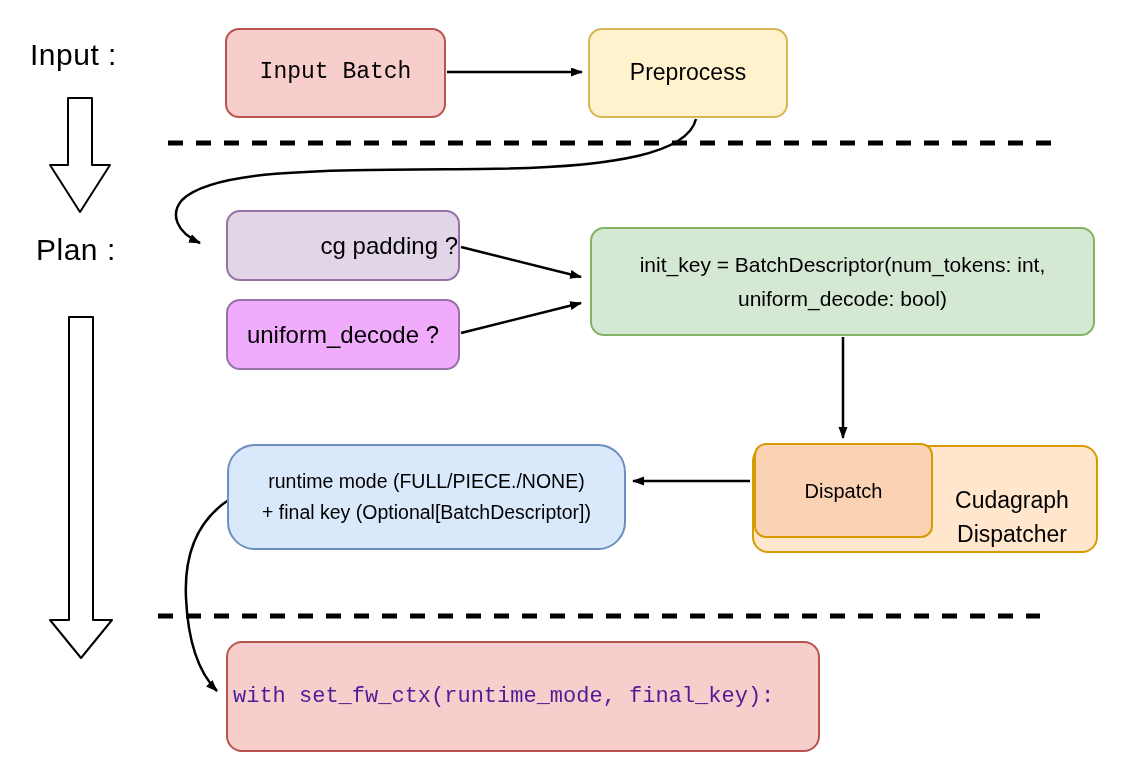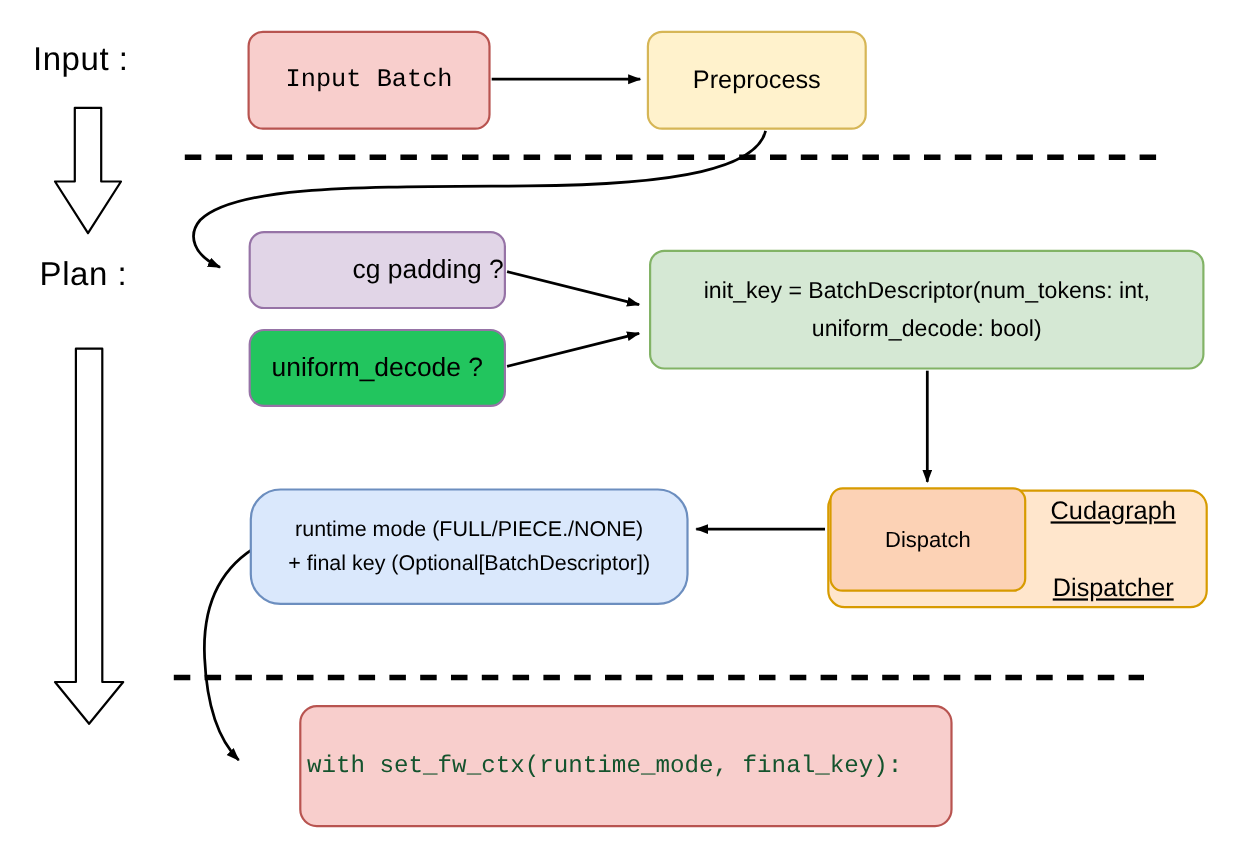--- a/index.html
+++ b/index.html
@@ -34,22 +34,22 @@
   }
   .node .ln{display:block;white-space:pre;}
   #node-input-batch{left:225px;top:28px;width:221px;height:90px;font-size:23px;}
   #node-preprocess{left:588px;top:28px;width:200px;height:90px;font-size:23px;}
   #node-cg-padding{left:226px;top:210px;width:234px;height:71px;font-size:24px;align-items:flex-end;}
   #node-uniform-decode{left:226px;top:299px;width:234px;height:71px;font-size:24px;}
   #node-init-key{left:590px;top:227px;width:505px;height:109px;font-size:21px;line-height:34px;}
   #node-cudagraph-dispatcher{left:752px;top:445px;width:346px;height:108px;border-radius:16px;}
   #cudagraph-label{
     position:absolute;right:0;top:0;width:168px;height:100%;
-    display:flex;flex-direction:column;align-items:center;justify-content:space-between;
-    font-size:23px;line-height:34px;color:#000;text-decoration:underline;
+    display:flex;flex-direction:column;align-items:center;justify-content:flex-end;
+    font-size:23px;line-height:34px;color:#000;
   }
   #node-dispatch{left:754px;top:443px;width:179px;height:95px;font-size:20px;border-radius:12px;}
   #node-runtime-mode{left:227px;top:444px;width:399px;height:106px;font-size:19.5px;line-height:31px;border-radius:28px;}
   #node-execute-code{
     left:226px;top:641px;width:594px;height:111px;
     font-family:"Liberation Mono","DejaVu Sans Mono",monospace;
     font-size:22px;line-height:30px;
     border-radius:16px;
     align-items:flex-start;
     padding-left:5px;
@@ -91,21 +91,21 @@
   </div>
 
   <div class="node" id="node-preprocess" style="background-color: rgb(255, 242, 204); border-color: rgb(214, 182, 86);">
     <span class="ln">Preprocess</span>
   </div>
 
   <div class="node" id="node-cg-padding" style="background-color: rgb(225, 213, 231); border-color: rgb(150, 115, 166);">
     <span class="ln">cg padding ?</span>
   </div>
 
-  <div class="node" id="node-uniform-decode" style="background-color: #22c55e; border-color: rgb(150, 115, 166);">
+  <div class="node" id="node-uniform-decode" style="background-color: #f0abfc; border-color: rgb(150, 115, 166);">
     <span class="ln">uniform_decode ?</span>
   </div>
 
   <div class="node" id="node-init-key" style="background-color: rgb(213, 232, 212); border-color: rgb(130, 179, 102);">
     <span class="ln">init_key = BatchDescriptor(num_tokens: int,</span>
     <span class="ln">uniform_decode: bool)</span>
   </div>
 
   <div class="node" id="node-cudagraph-dispatcher" style="background-color: rgb(255, 230, 204); border-color: rgb(215, 155, 0);">
     <div id="cudagraph-label">
@@ -116,17 +116,17 @@
 
   <div class="node" id="node-dispatch" style="background-color: rgb(252, 210, 181); border-color: rgb(215, 155, 0);">
     <span class="ln">Dispatch</span>
   </div>
 
   <div class="node" id="node-runtime-mode" style="background-color: rgb(218, 232, 252); border-color: rgb(108, 142, 191);">
     <span class="ln">runtime mode (FULL/PIECE./NONE)</span>
     <span class="ln">+ final key (Optional[BatchDescriptor])</span>
   </div>
 
-  <div class="node" id="node-execute-code" style="background-color: rgb(248, 206, 204); border-color: rgb(184, 84, 80); color: #14532d; margin-left: 46px;">
+  <div class="node" id="node-execute-code" style="background-color: rgb(248, 206, 204); border-color: rgb(184, 84, 80); color: #4c1d95;">
     <span class="ln">with set_fw_ctx(runtime_mode, final_key):</span>
   </div>
 
 </div>
 
 </body></html>

